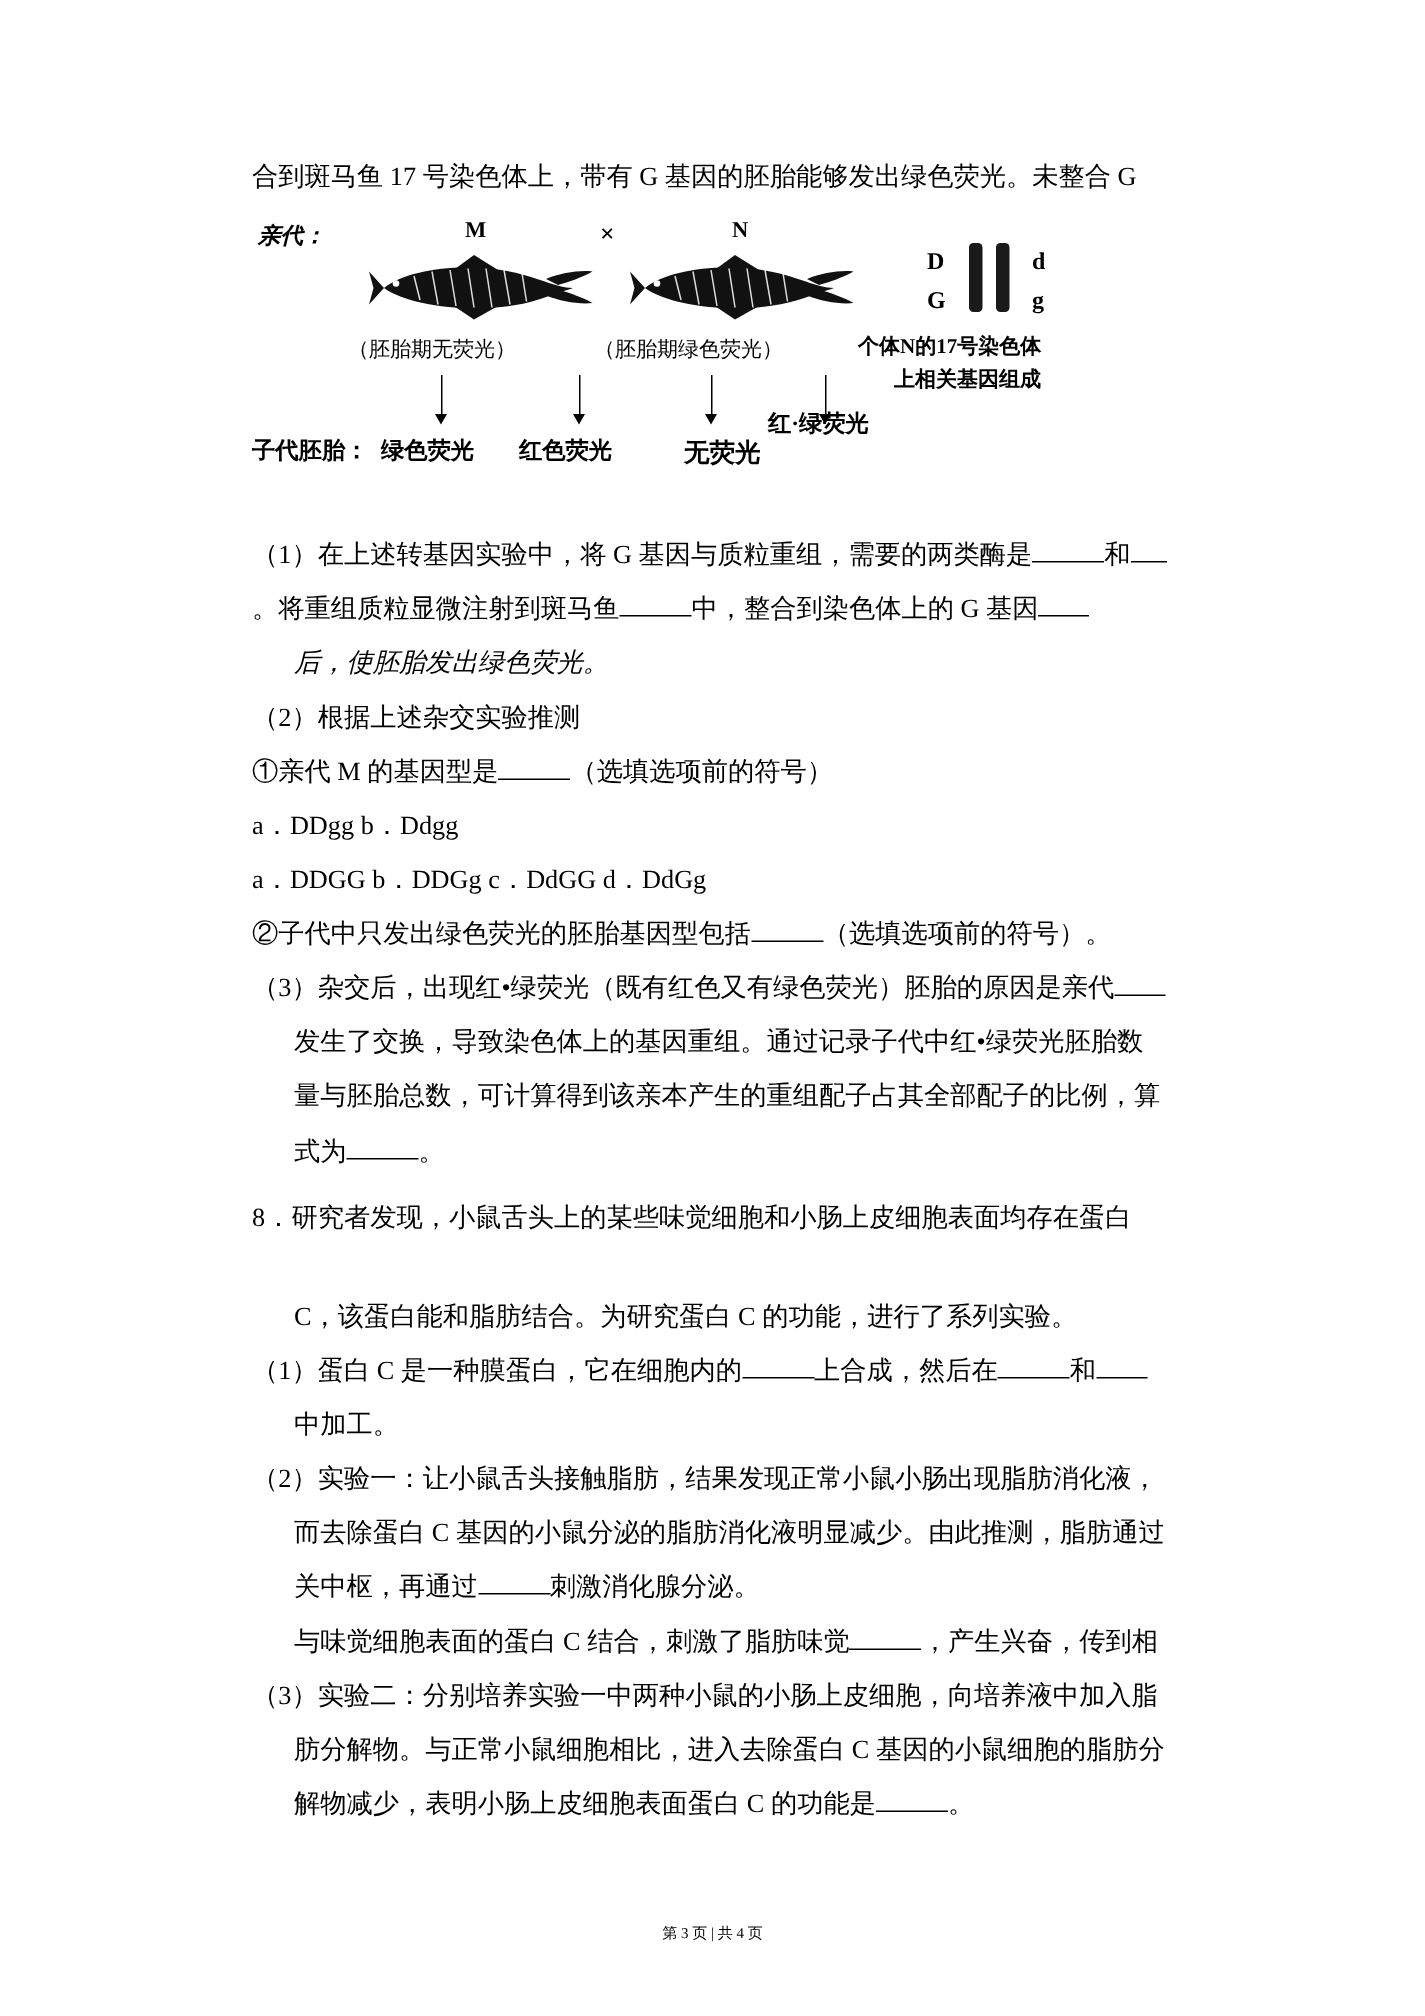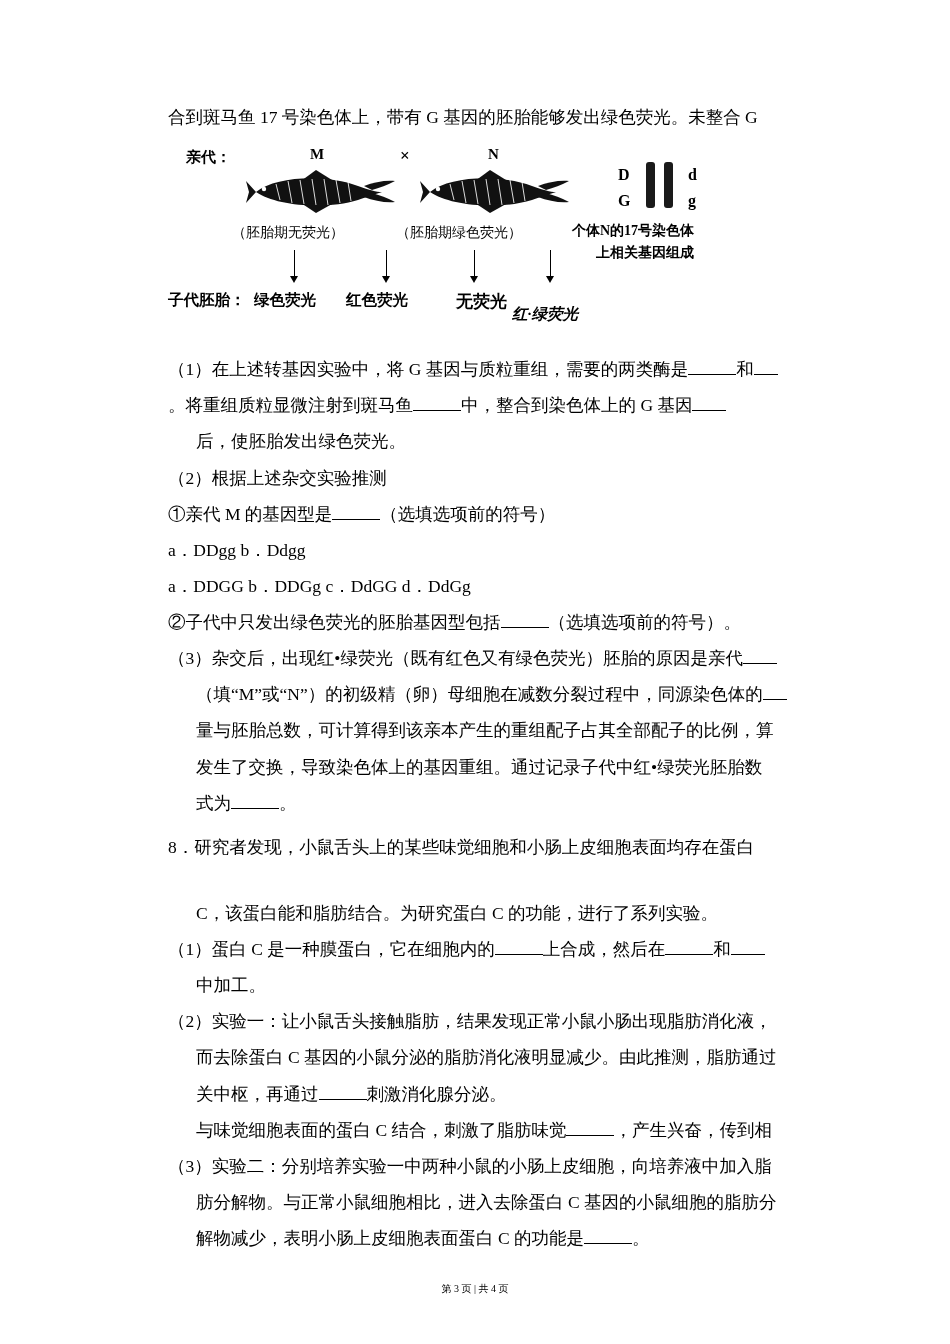--- a/index.html
+++ b/index.html
@@ -98,21 +98,21 @@
 </style>
 </head>
 <body>
 
 <div class="page">
 
   <p class="para">合到斑马鱼 17 号染色体上，带有 G 基因的胚胎能够发出绿色荧光。未整合 G</p>
 
   <div class="diagram">
 
-    <span class="d-label" style="left:18px; top:8px;">亲代：</span>
+    <span class="d-label" style="left:4px; top:8px;font-style:italic;">亲代：</span>
     <span class="d-label" style="left:142px; top:6px;">M</span>
     <span class="times" style="left:232px; top:6px;">×</span>
     <span class="d-label" style="left:320px; top:6px;">N</span>
 
     <svg class="fish" style="left:78px; top:28px;" viewBox="0 0 150 46">
       <path d="M10 24 C 30 8, 80 6, 112 18 C 124 22, 130 24, 136 24 C 130 26, 124 28, 112 32 C 80 42, 30 38, 10 24 Z" fill="#111"></path>
       <path d="M10 24 L 0 13 L 3 24 L 0 35 Z" fill="#111"></path>
       <path d="M55 13 L 70 2 L 86 12 Z" fill="#111"></path>
       <path d="M55 35 L 70 45 L 86 36 Z" fill="#111"></path>
       <path d="M118 18 C 128 14, 140 12, 149 13 C 142 17, 133 20, 126 22 Z" fill="#111"></path>
@@ -165,51 +165,48 @@
     <div class="arrow-head" style="left:214px; top:136px;"></div>
     <div class="arrow-v" style="left:306px; top:110px; height:28px;"></div>
     <div class="arrow-head" style="left:302px; top:136px;"></div>
     <div class="arrow-v" style="left:382px; top:110px; height:28px;"></div>
     <div class="arrow-head" style="left:378px; top:136px;"></div>
 
     <span class="d-label" style="left:0px; top:150px; font-size:15.5px;">子代胚胎：</span>
     <span class="d-label" style="left:86px; top:150px; font-size:15.5px;">绿色荧光</span>
     <span class="d-label" style="left:178px; top:150px; font-size:15.5px;">红色荧光</span>
     <span class="d-label" style="left:288px; top:150px; font-size:17px;text-align:center;">无荧光</span>
-    <span class="d-label" style="left:344px; top:164px; font-size:15.5px;font-style:italic;">红·绿荧光</span>
+    <span class="d-label" style="left:344px; top:132px; font-size:15.5px;">红·绿荧光</span>
   </div>
 
   <p class="para">
     <span>（1）在上述转基因实验中，将 G 基因与质粒重组，需要的两类酶是</span><span class="blank b-lg"></span><span>和</span><span class="blank b-sm"></span>
   </p>
   <p class="para hang2">
     <span>。将重组质粒显微注射到斑马鱼</span><span class="blank b-lg"></span><span>中，整合到染色体上的 G 基因</span><span class="blank b-md"></span>
   </p>
-  <p class="para hang2" style="padding-left:28px; text-indent:0;">后，使胚胎发出绿色荧光。</p>
+  <p class="para hang2" style="padding-left:28px; text-indent:0;font-style:italic;">后，使胚胎发出绿色荧光。</p>
 
   <p class="para">（2）根据上述杂交实验推测</p>
 
   <p class="para">
     <span>①亲代 M 的基因型是</span><span class="blank b-lg"></span><span>（选填选项前的符号）</span>
   </p>
   <p class="para">a．DDgg            b．Ddgg</p>
 
   <p class="para">a．DDGG    b．DDGg    c．DdGG    d．DdGg</p>
   <p class="para">
     <span>②子代中只发出绿色荧光的胚胎基因型包括</span><span class="blank b-lg"></span><span>（选填选项前的符号）。</span>
   </p>
 
   <p class="para">
     <span>（3）杂交后，出现红•绿荧光（既有红色又有绿色荧光）胚胎的原因是亲代</span><span class="blank b-md"></span>
   </p>
-  <p class="para" style="padding-left:28px;">
-    <span>（填“M”或“N”）的初级精（卵）母细胞在减数分裂过程中，同源染色体的</span><span class="blank b-sm"></span>
-  </p>
+  <p class="para" style="padding-left:28px;">发生了交换，导致染色体上的基因重组。通过记录子代中红•绿荧光胚胎数</p>
   <p class="para" style="padding-left:28px;">量与胚胎总数，可计算得到该亲本产生的重组配子占其全部配子的比例，算</p>
-  <p class="para" style="padding-left:28px;">发生了交换，导致染色体上的基因重组。通过记录子代中红•绿荧光胚胎数</p>
   <p class="para" style="padding-left:28px;">
     <span>式为</span><span class="blank b-lg"></span><span>。</span>
   </p>
 
   <p class="para" style="margin-top:10px;">8．研究者发现，小鼠舌头上的某些味觉细胞和小肠上皮细胞表面均存在蛋白</p>
   <p class="para" style="padding-left:28px;margin-top:32px;">C，该蛋白能和脂肪结合。为研究蛋白 C 的功能，进行了系列实验。</p>
 
   <p class="para">
     <span>（1）蛋白 C 是一种膜蛋白，它在细胞内的</span><span class="blank b-lg"></span><span>上合成，然后在</span><span class="blank b-lg"></span><span>和</span><span class="blank b-md"></span>
   </p>

